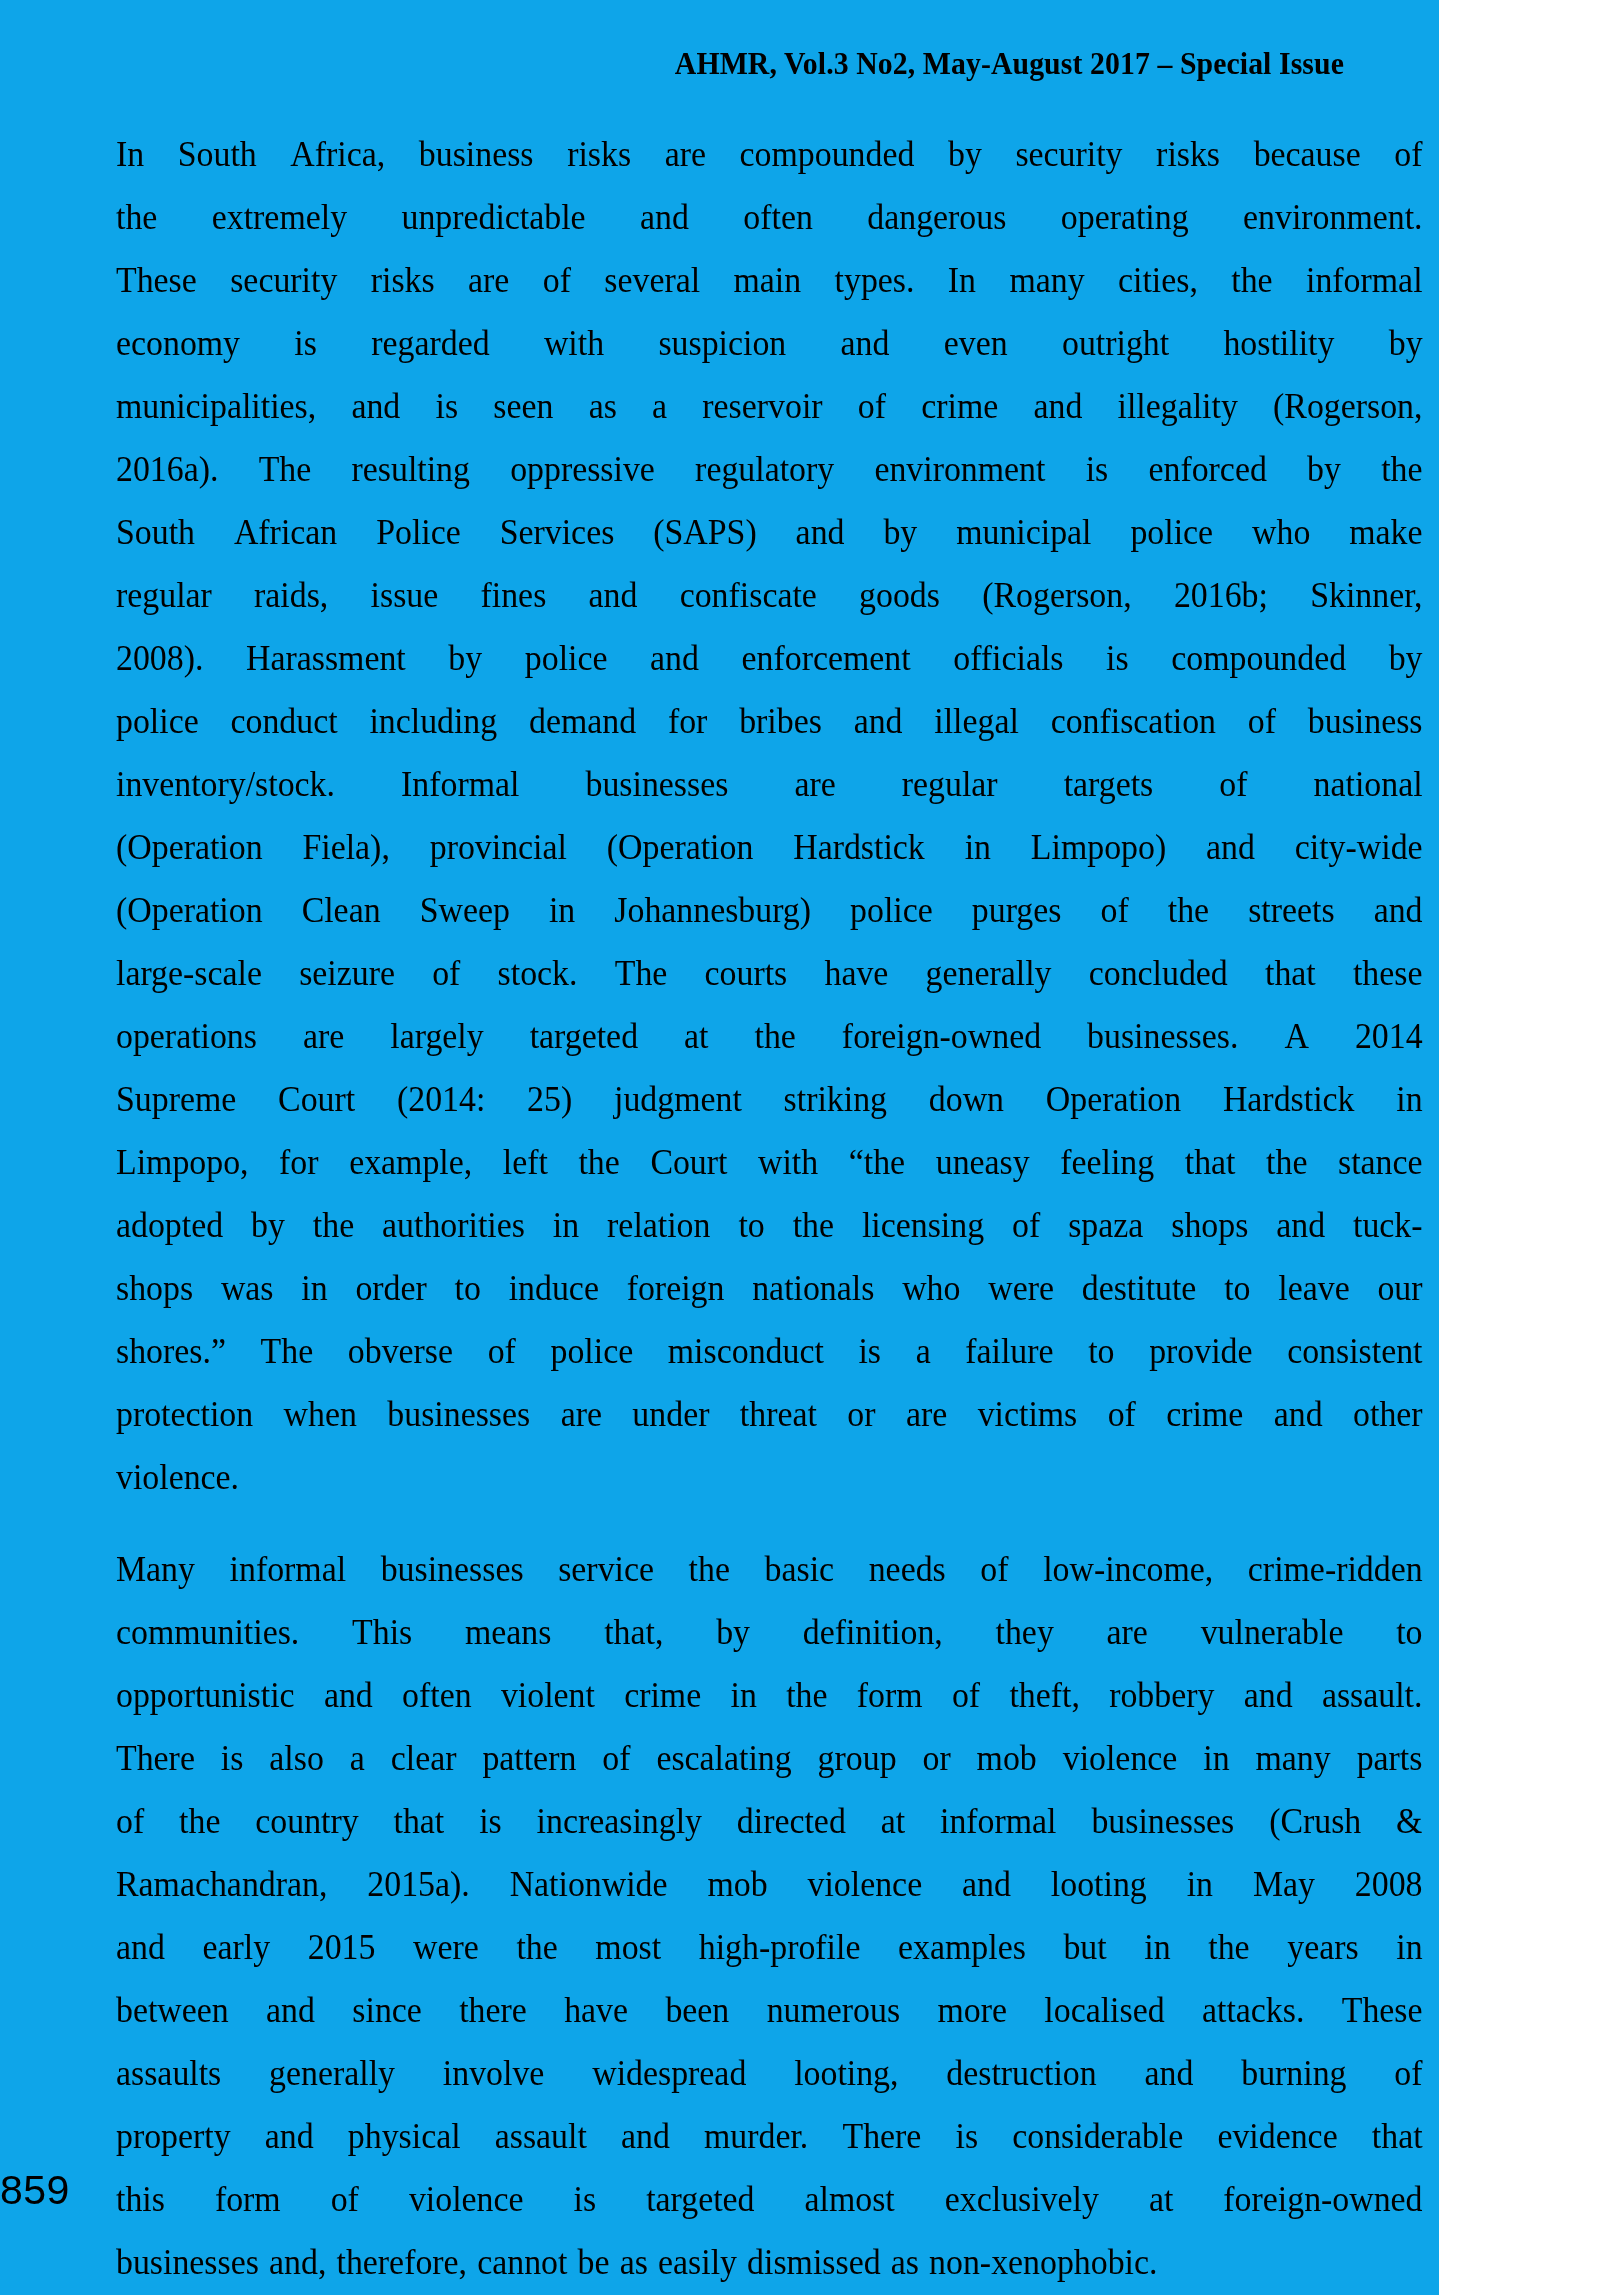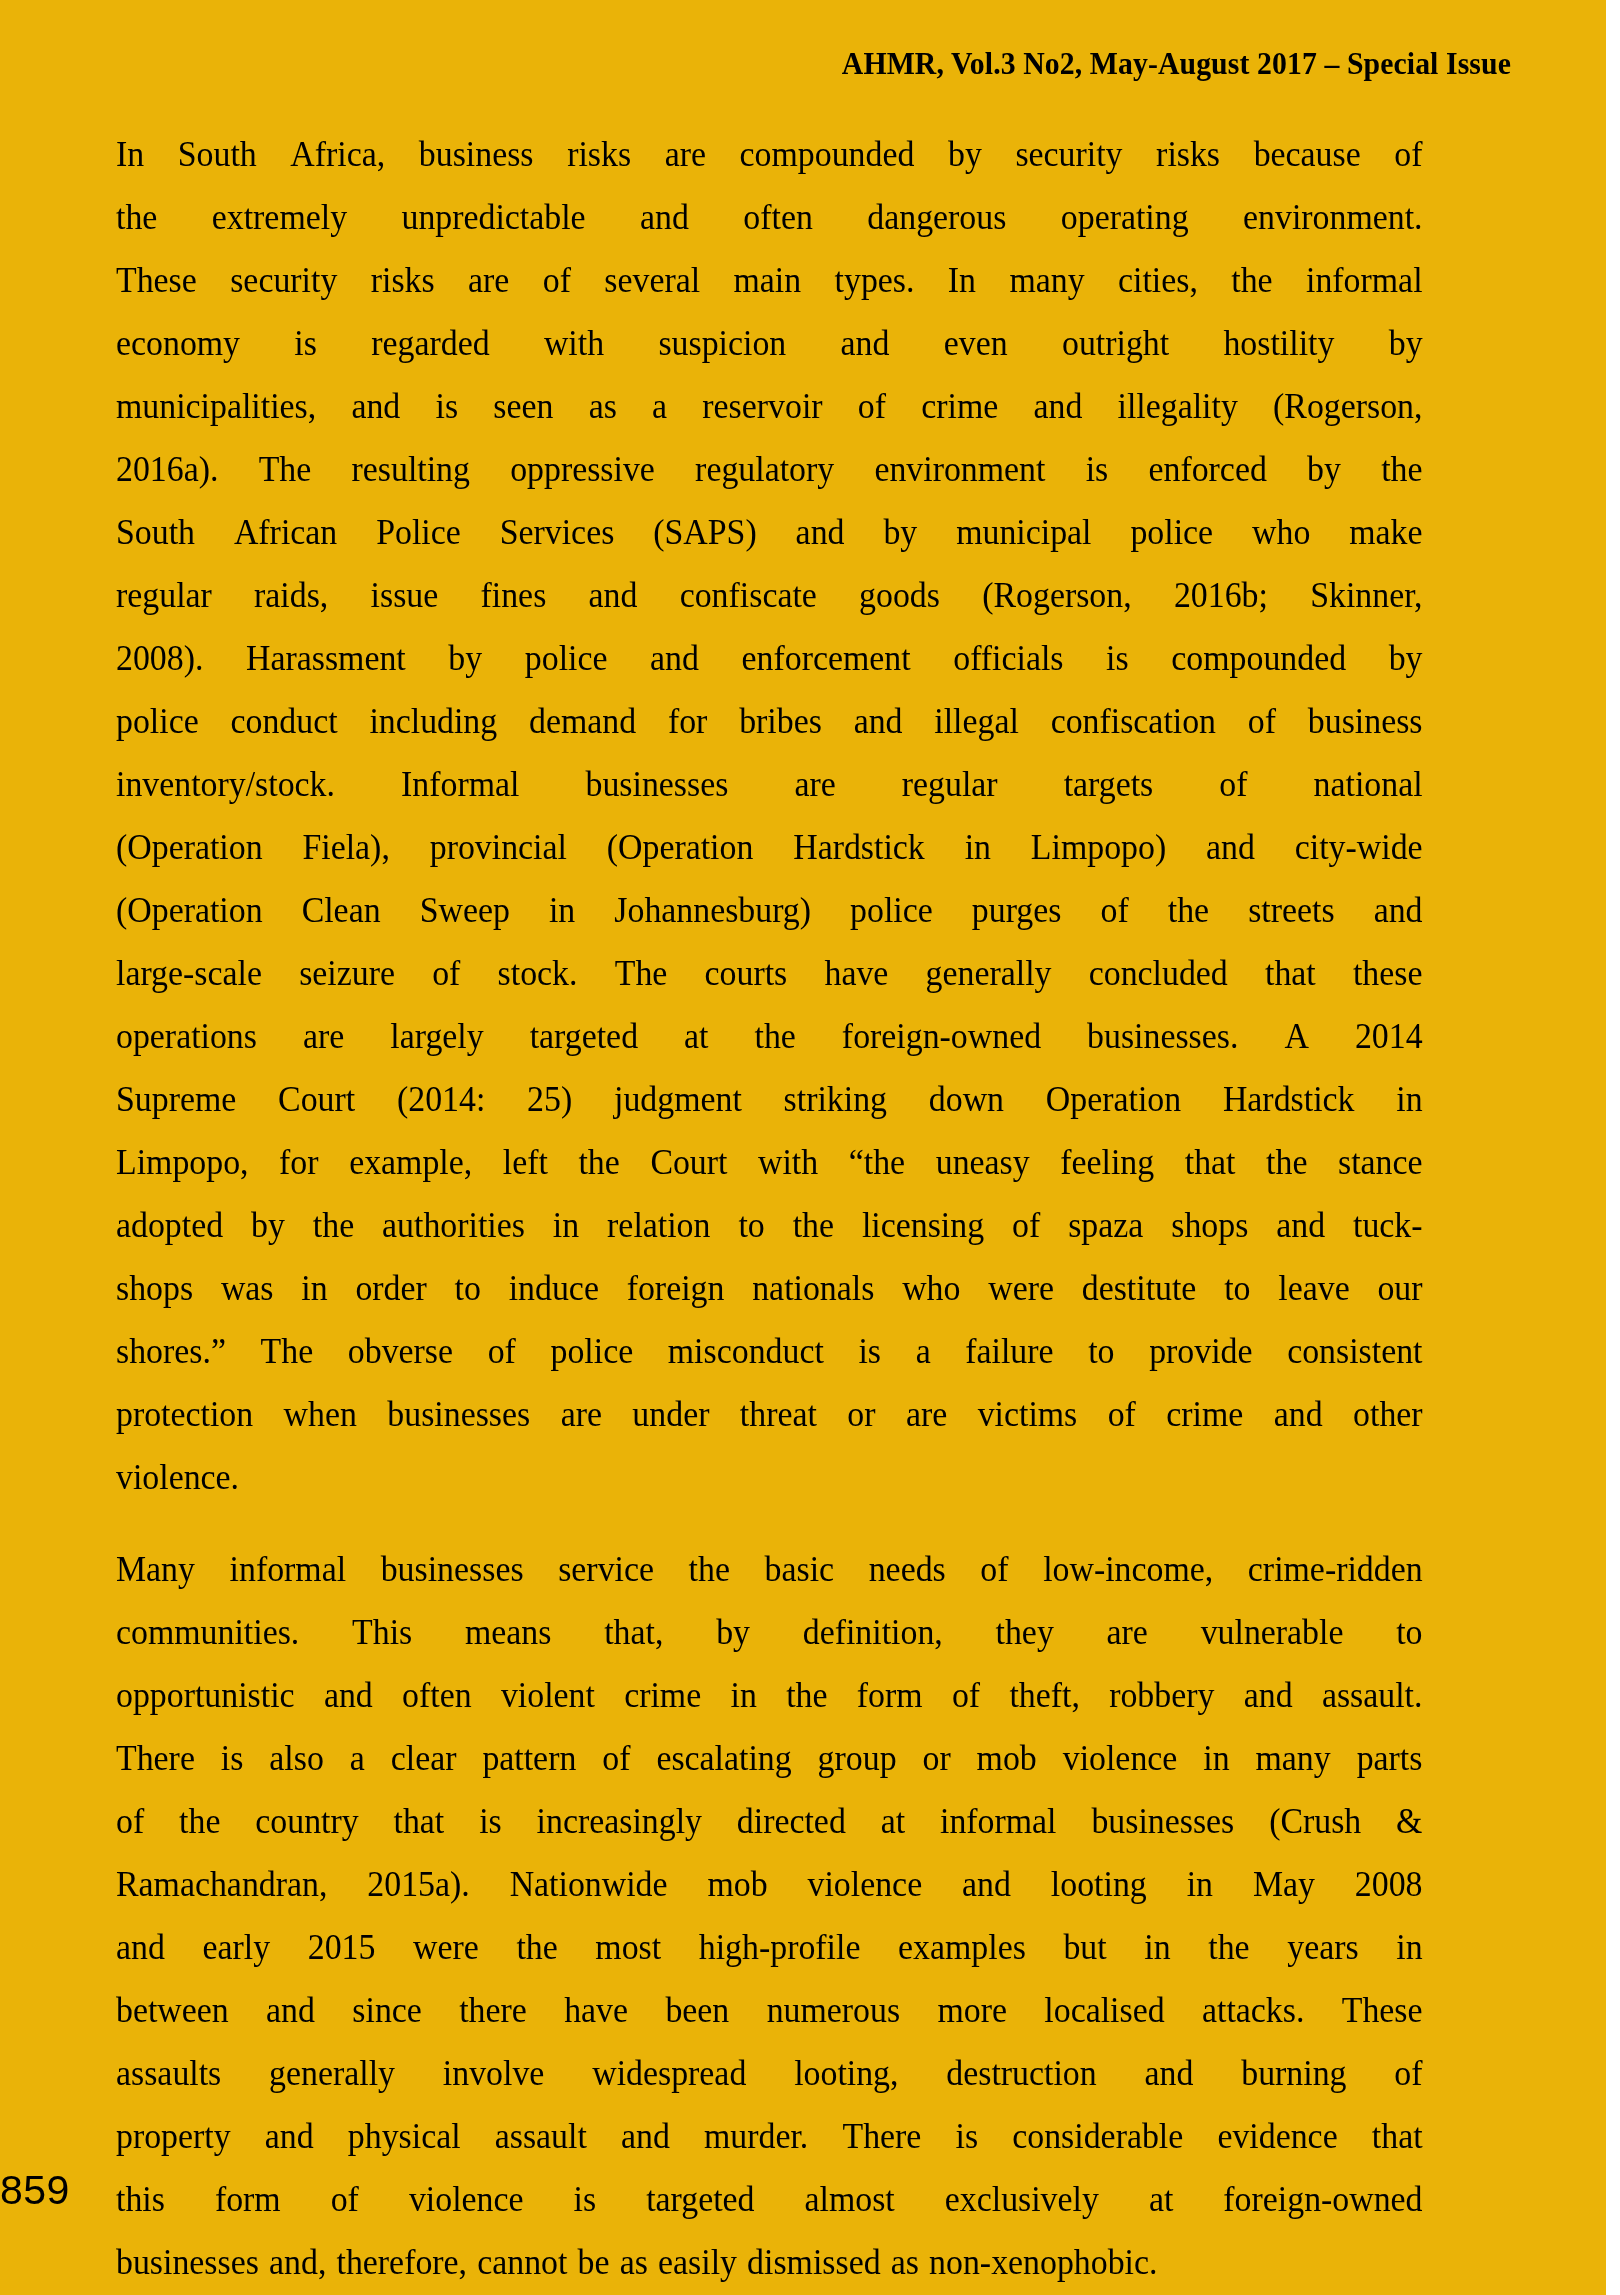--- a/index.html
+++ b/index.html
@@ -10,24 +10,24 @@
   body {
     width: 1621px;
     height: 2295px;
     font-family: "Liberation Serif", "DejaVu Serif", serif;
     color: #000000;
     -webkit-font-smoothing: antialiased;
   }
 
   .page {
     position: relative;
-    width: 1606px;
+    width: 1439px;
     height: 2295px;
     box-sizing: border-box;
-    background: #eab308;
+    background: #0ea5e9;
     overflow: hidden;
   }
 
   
   .running-header {
     position: absolute;
     top: 46px;
     left: 103px;
     right: 95px;
     text-align: right;

